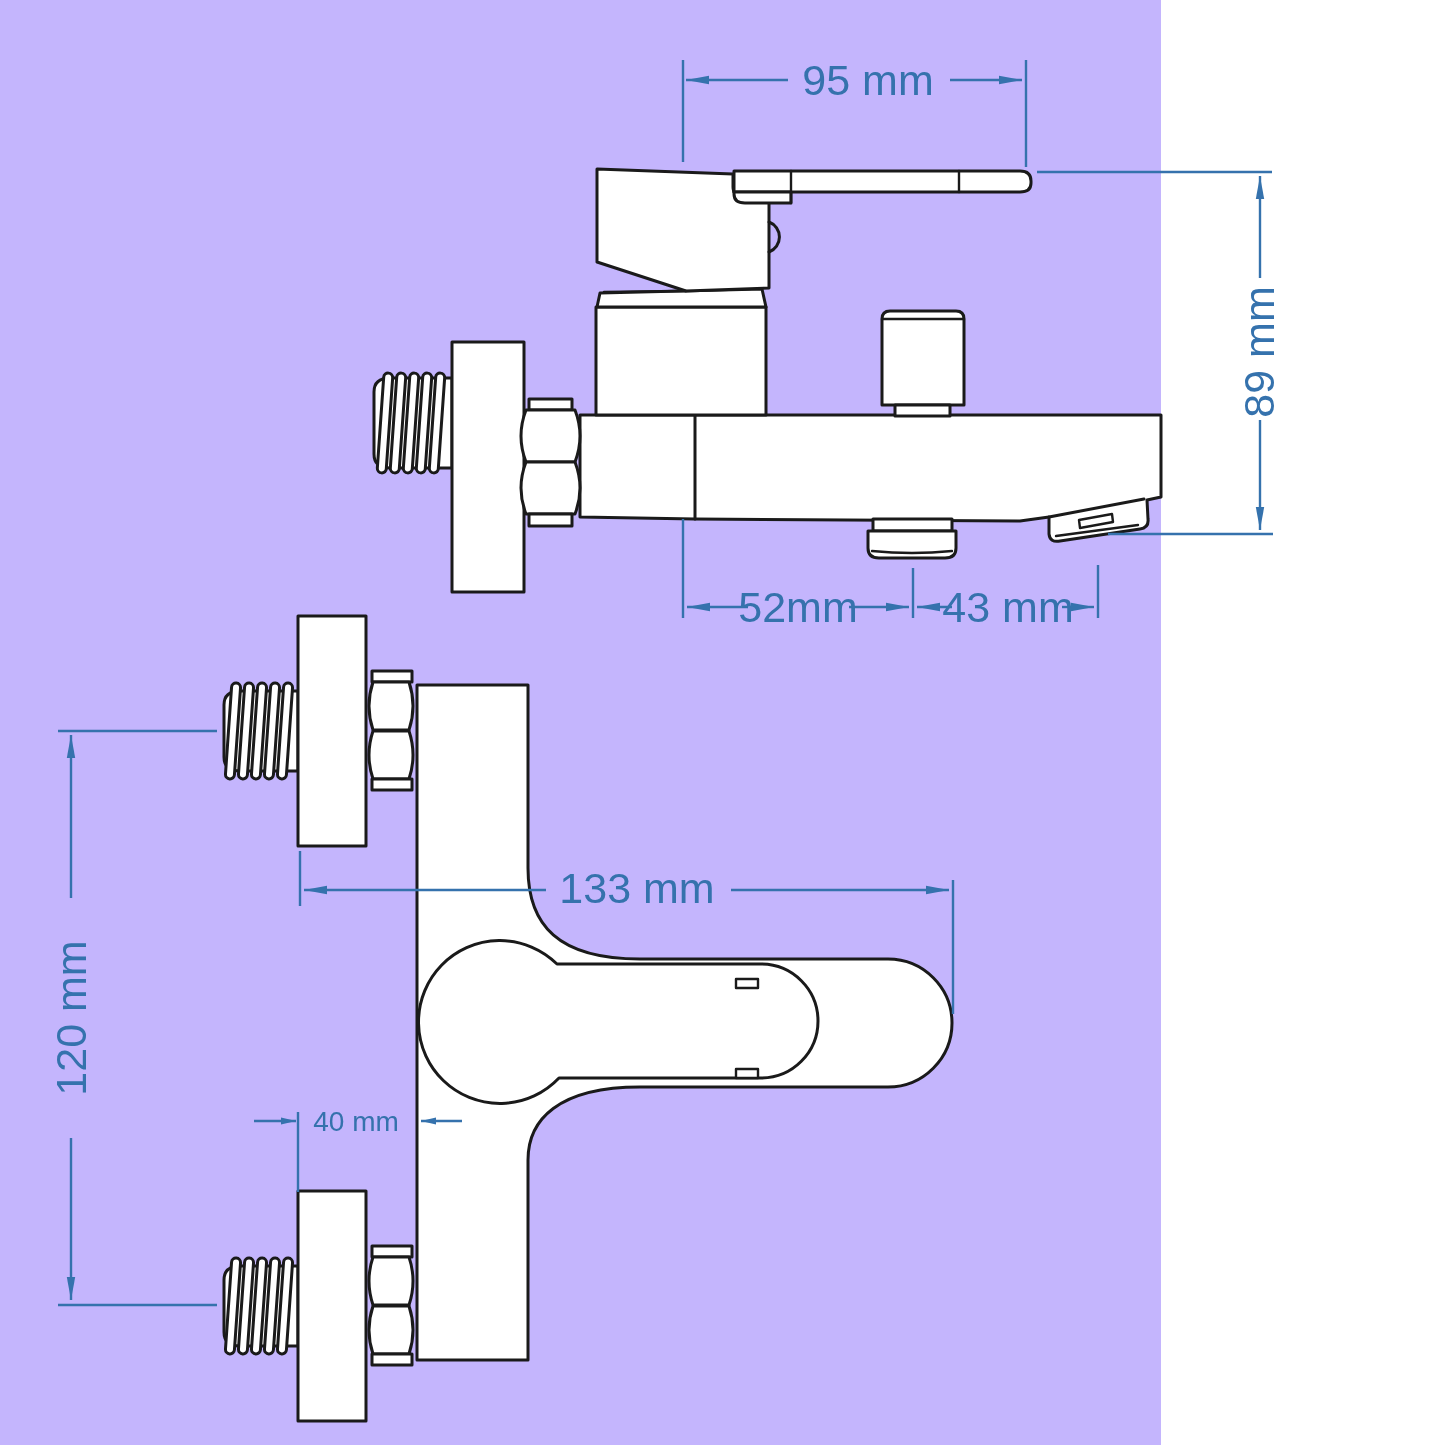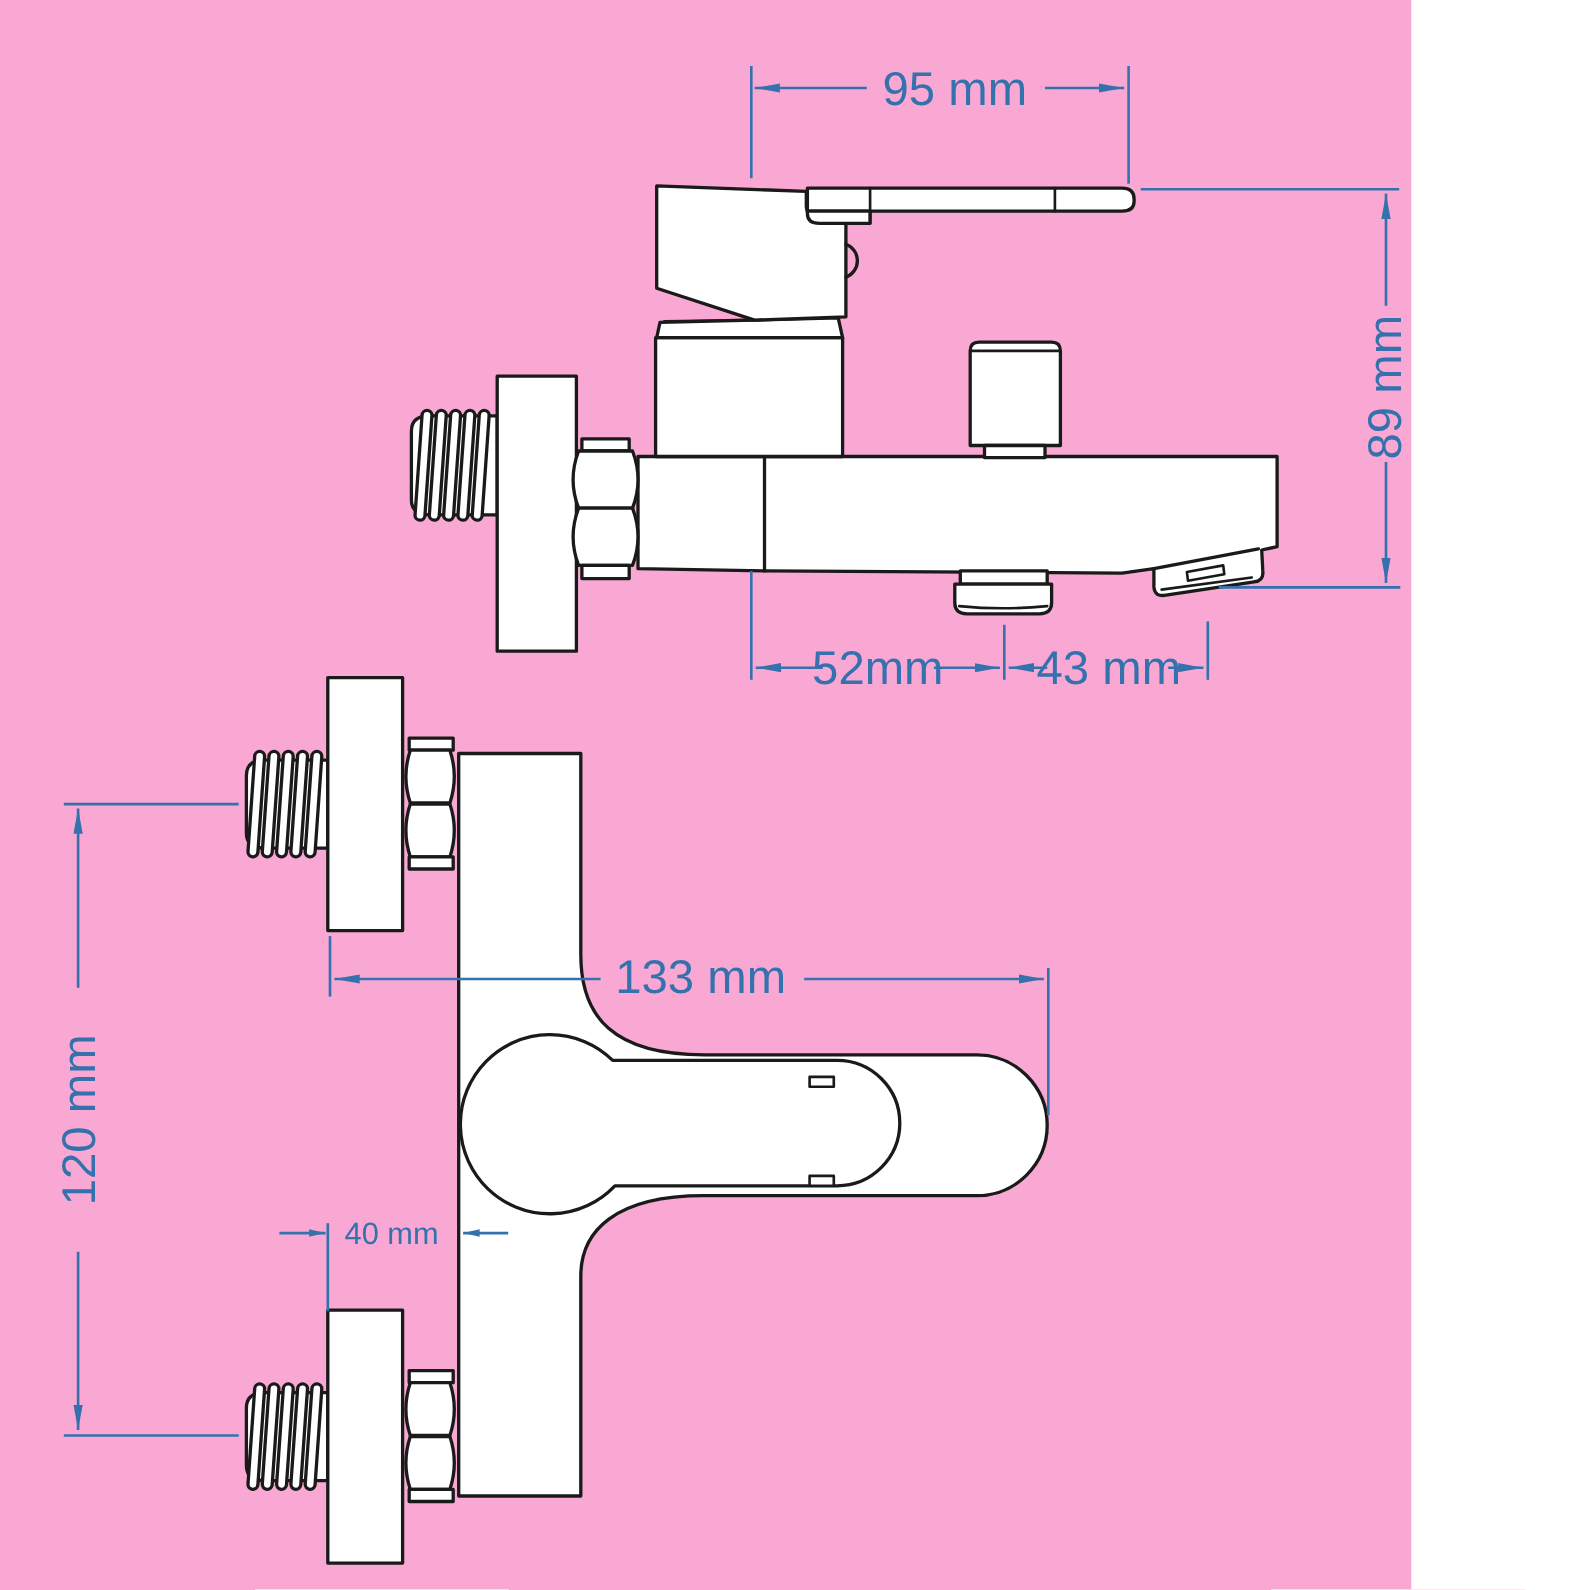--- a/index.html
+++ b/index.html
@@ -6,23 +6,23 @@
     margin: 0;
     padding: 0;
     background: #ffffff;
     width: 1445px;
     height: 1445px;
     overflow: hidden;
     font-family: "Liberation Sans", sans-serif;
   }
   #stage {
     position: relative;
-    width: 1283px;
+    width: 1161px;
     height: 1445px;
-    background: #f9a8d4;
+    background: #c4b5fd;
   }
   svg { display: block; }
   .outline {
     fill: #ffffff;
     stroke: #1a1a1a;
     stroke-width: 3;
     stroke-linejoin: round;
     stroke-linecap: round;
   }
   .edge {

